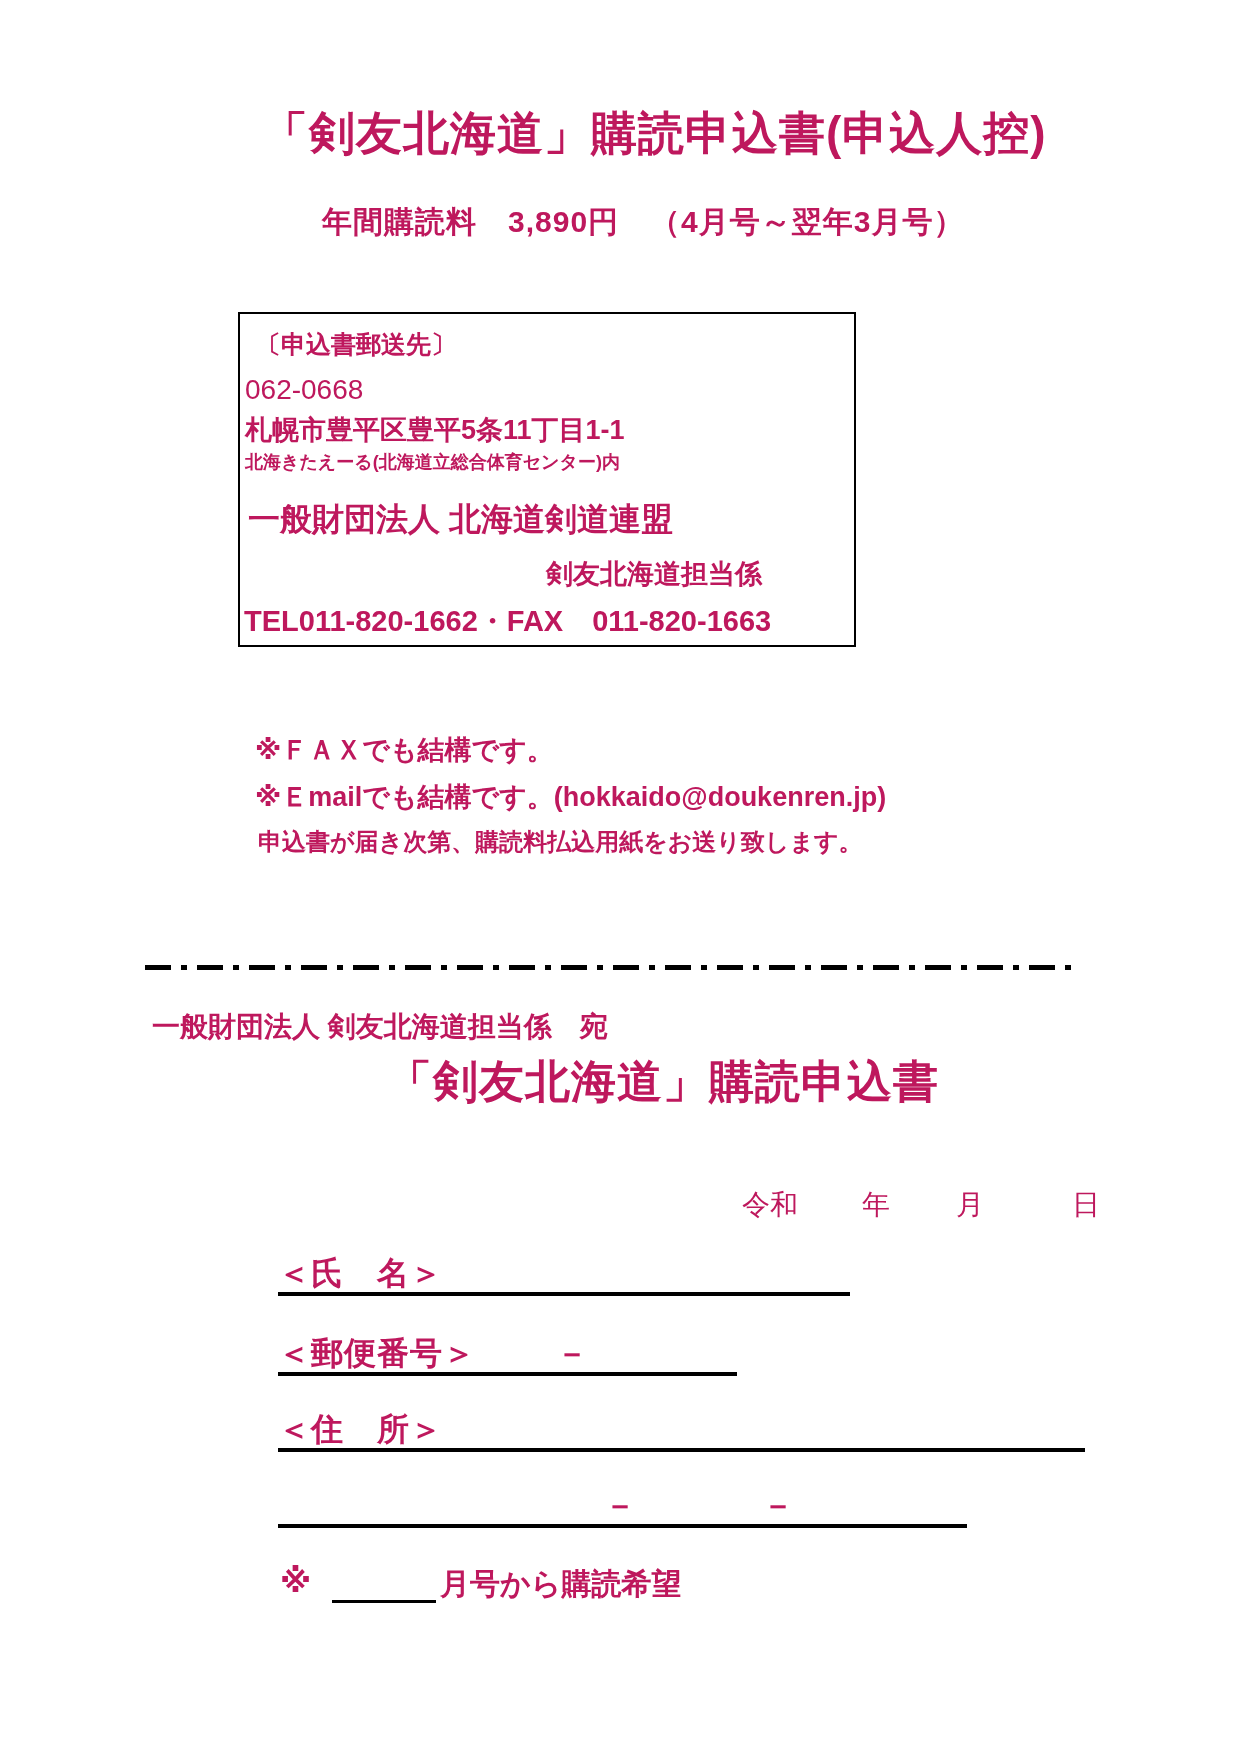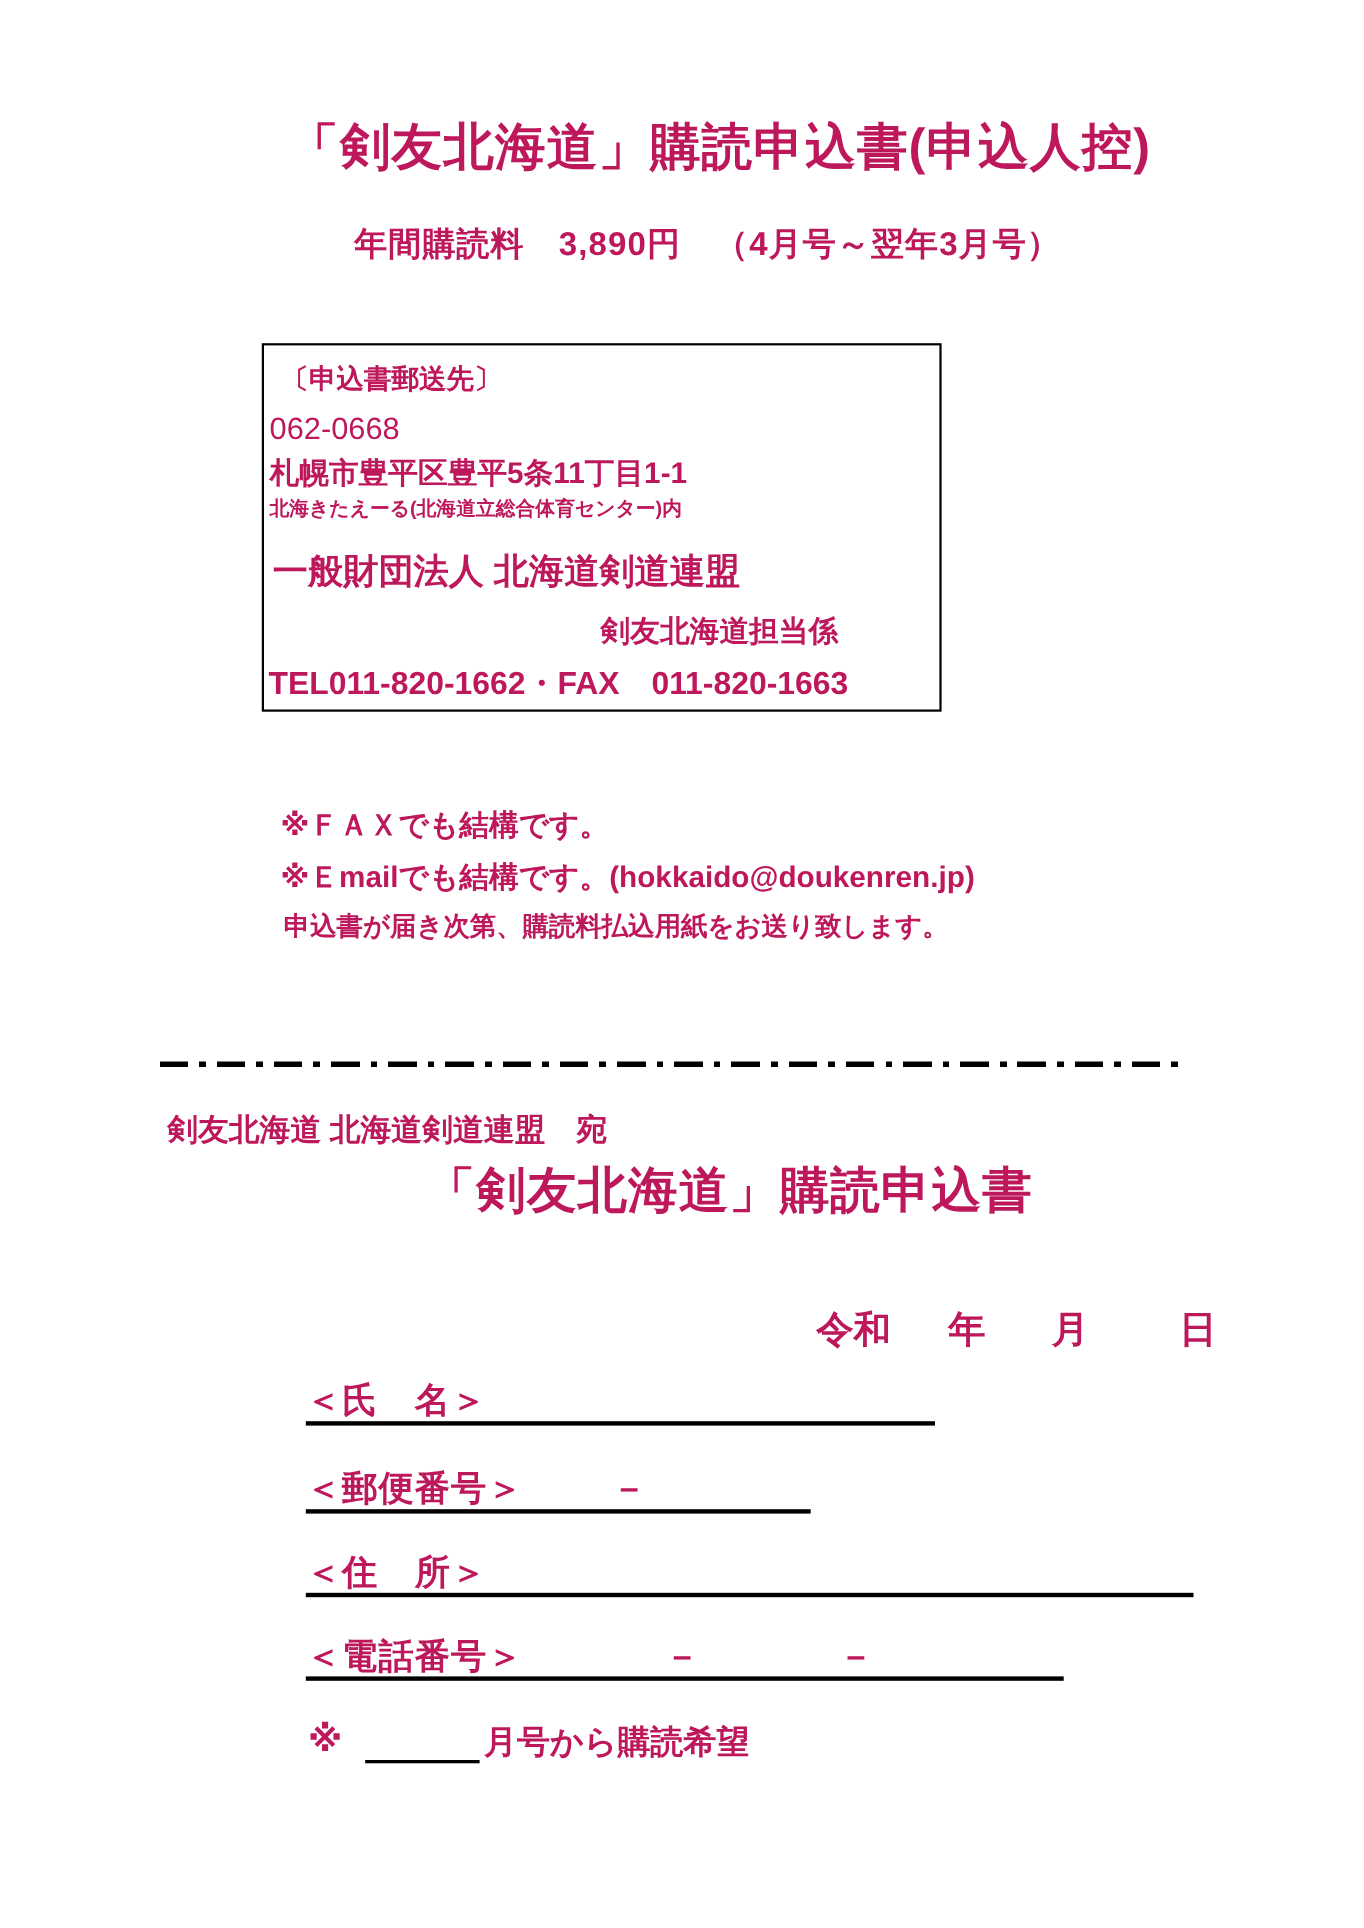--- a/index.html
+++ b/index.html
@@ -25,21 +25,21 @@
   .cut-line{
     position:absolute;left:145px;top:965px;
     width:935px;height:5px;
     background:repeating-linear-gradient(90deg,
       #000 0px,#000 26px,
       transparent 26px,transparent 36px,
       #000 36px,#000 42px,
       transparent 42px,transparent 52px);
   }
   .form-title{font-size:45px;font-weight:700;letter-spacing:1px;}
-  .date-txt{font-size:34px;font-weight:700;}
+  .date-txt{font-size:28px;font-weight:400;}
   .field-label{font-size:32px;font-weight:700;letter-spacing:1px;}
   .fill-line{position:absolute;height:4px;background:#000;}
   .fill-line.thin{height:3px;}
   .dash-mark{font-size:32px;font-weight:700;}
 </style>
 </head>
 <body>
 
 <div class="page">
 
@@ -57,40 +57,39 @@
     <div class="box-line" style="left:306px;top:242px;font-size:27px;">剣友北海道担当係</div>
     <div class="box-line" style="left:4px;top:288px;font-size:29px;">TEL011-820-1662・FAX　011-820-1663</div>
   </div>
 
   <div class="abs note" style="left:255px;top:684px;font-size:27px;">※ＦＡＸでも結構です。</div>
   <div class="abs note" style="left:255px;top:731px;font-size:27px;">※Ｅmailでも結構です。(hokkaido@doukenren.jp)</div>
   <div class="abs note" style="left:258px;top:778px;font-size:24px;">申込書が届き次第、購読料払込用紙をお送り致します。</div>
 
   <div class="cut-line"></div>
 
-  <div class="abs b" style="left:152px;top:1008px;font-size:28px;">剣友北海道 北海道剣道連盟　宛</div>
+  <div class="abs b" style="left:152px;top:1008px;font-size:28px;">一般財団法人 剣友北海道担当係　宛</div>
 
   <div class="abs form-title" style="left:362px;top:1052px;margin-left:25px;">「剣友北海道」購読申込書</div>
 
   <div class="abs date-txt" style="left:742px;top:1186px;">令和</div>
   <div class="abs date-txt" style="left:862px;top:1186px;">年</div>
   <div class="abs date-txt" style="left:956px;top:1186px;">月</div>
   <div class="abs date-txt" style="left:1072px;top:1186px;">日</div>
 
   <div class="abs field-label" style="left:278px;top:1252px;">＜氏　名＞</div>
   <div class="fill-line" style="left:278px;top:1292px;width:572px;"></div>
 
   <div class="abs field-label" style="left:278px;top:1332px;">＜郵便番号＞</div>
   <div class="abs dash-mark" style="left:556px;top:1332px;">－</div>
   <div class="fill-line" style="left:278px;top:1372px;width:459px;"></div>
 
   <div class="abs field-label" style="left:278px;top:1408px;">＜住　所＞</div>
   <div class="fill-line" style="left:278px;top:1448px;width:807px;"></div>
 
-  <div class="abs field-label" style="left:278px;top:1484px;">＜電話番号＞</div>
   <div class="abs dash-mark" style="left:604px;top:1484px;">－</div>
   <div class="abs dash-mark" style="left:762px;top:1484px;">－</div>
   <div class="fill-line" style="left:278px;top:1524px;width:689px;"></div>
 
   <div class="abs field-label" style="left:280px;top:1562px;">※</div>
   <div class="fill-line thin" style="left:332px;top:1600px;width:104px;"></div>
   <div class="abs b" style="left:440px;top:1564px;font-size:30px;">月号から購読希望</div>
 
 </div>
 

